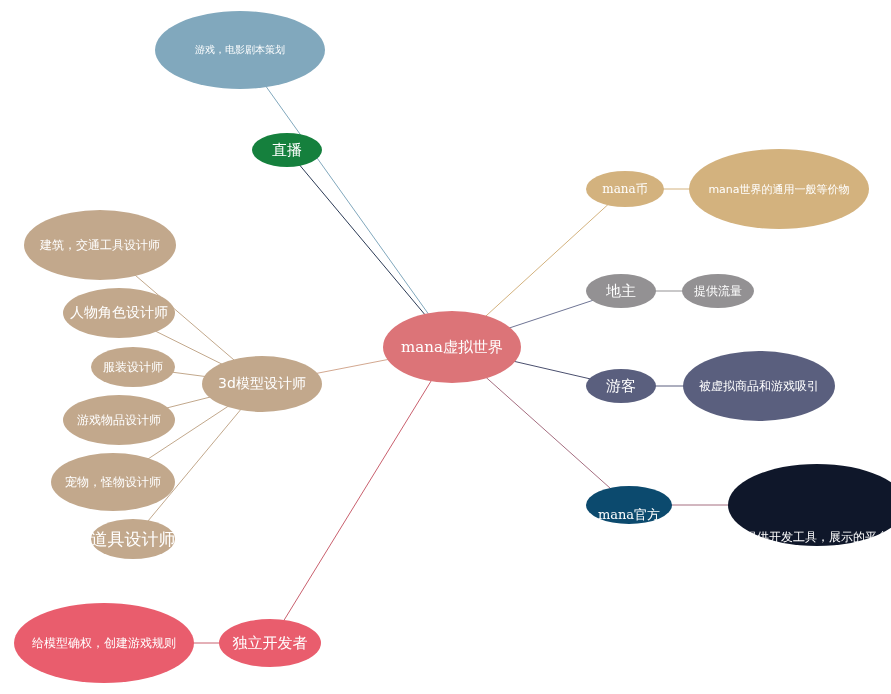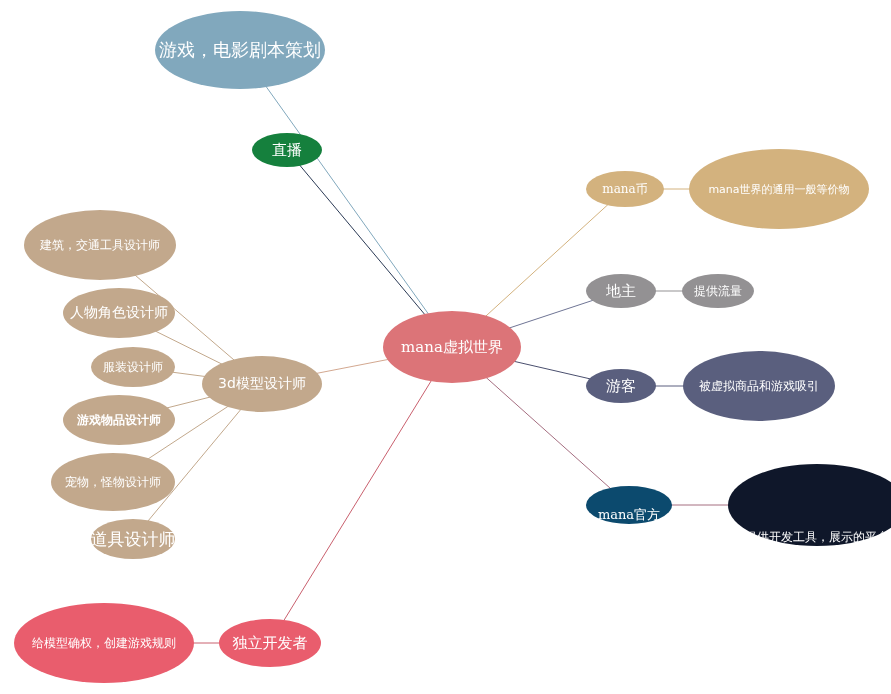--- a/index.html
+++ b/index.html
@@ -38,21 +38,21 @@
   </svg>
 
 <div id="center-node" class="node serif" style="left: 383px; top: 311px; width: 138px; height: 72px; background: rgb(220, 116, 120); font-size: 15px;">
   <span>mana虚拟世界</span>
 </div>
 
 <div id="nodes-host">
     <div class="node" style="left: 252px; top: 133px; width: 70px; height: 34px; background: #15803d; font-size: 15px;">
       <span>直播</span>
     </div>
-    <div class="node" style="left: 155px; top: 11px; width: 170px; height: 78px; background: rgb(129, 168, 189); font-size: 18px; align-items: center;">
+    <div class="node" style="left: 155px; top: 11px; width: 170px; height: 78px; background: rgb(129, 168, 189); font-size: 10px; align-items: center;">
       <span>游戏，电影剧本策划</span>
     </div>
     <div class="node serif" style="left: 586px; top: 171px; width: 78px; height: 36px; background: rgb(211, 178, 126); font-size: 12px;">
       <span>mana币</span>
     </div>
     <div class="node" style="left: 689px; top: 149px; width: 180px; height: 80px; background: rgb(211, 178, 126); font-size: 11px;">
       <span>mana世界的通用一般等价物</span>
     </div>
     <div class="node" style="left: 586px; top: 274px; width: 70px; height: 34px; background: rgb(147, 145, 147); font-size: 15px;">
       <span>地主</span>
@@ -77,21 +77,21 @@
     </div>
     <div class="node" style="left: 24px; top: 210px; width: 152px; height: 70px; background: rgb(194, 168, 140); font-size: 12px;">
       <span>建筑，交通工具设计师</span>
     </div>
     <div class="node" style="left: 63px; top: 288px; width: 112px; height: 50px; background: rgb(194, 168, 140); font-size: 14px;">
       <span>人物角色设计师</span>
     </div>
     <div class="node" style="left: 91px; top: 347px; width: 84px; height: 40px; background: rgb(194, 168, 140); font-size: 12px;">
       <span>服装设计师</span>
     </div>
-    <div class="node" style="left: 63px; top: 395px; width: 112px; height: 50px; background: rgb(194, 168, 140); font-size: 12px; font-weight: bold;">
+    <div class="node" style="left: 63px; top: 395px; width: 112px; height: 50px; background: rgb(194, 168, 140); font-size: 12px;">
       <span>游戏物品设计师</span>
     </div>
     <div class="node" style="left: 51px; top: 453px; width: 124px; height: 58px; background: rgb(194, 168, 140); font-size: 12px;">
       <span>宠物，怪物设计师</span>
     </div>
     <div class="node" style="left: 91px; top: 519px; width: 84px; height: 40px; background: rgb(194, 168, 140); font-size: 17px; text-align: right;">
       <span>道具设计师</span>
     </div>
     <div class="node" style="left: 219px; top: 619px; width: 102px; height: 48px; background: rgb(233, 93, 109); font-size: 15px;">
       <span>独立开发者</span>

